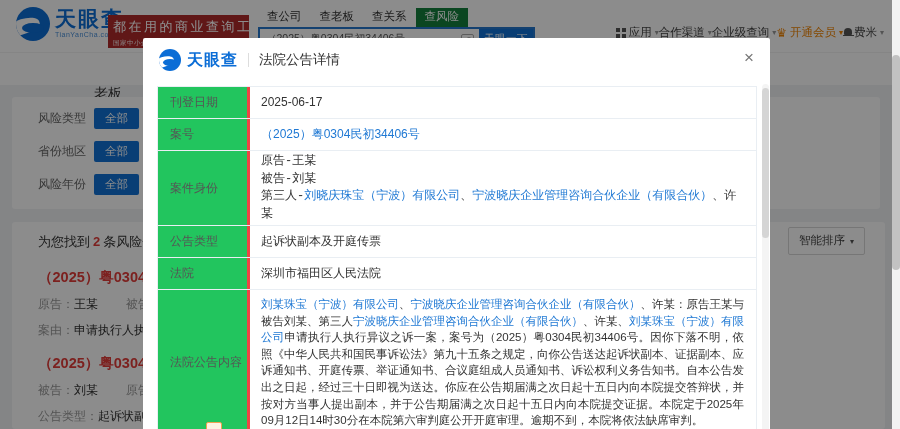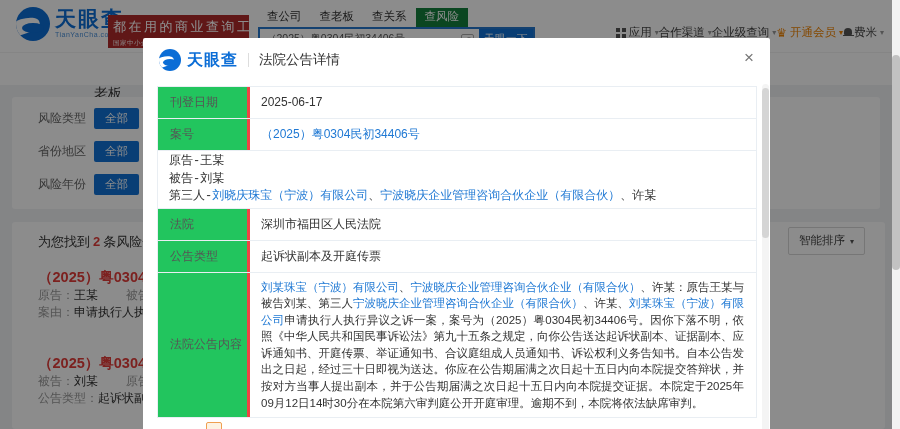--- a/index.html
+++ b/index.html
@@ -56,21 +56,21 @@
   .f-value { font-size:13px; color:#333; cursor:pointer; }
 
   .results-card { position:absolute; left:12px; top:222px; width:873px; height:207px; background:#fff; border-radius:3px; }
   .found { position:absolute; left:26px; top:11px; font-size:13px; color:#333; }
   .found .cnt { color:#e23c39; font-weight:bold; margin:0 3px; }
   .sort-btn { position:absolute; right:20px; top:5px; border:1px solid #d8d8d8; background:#fff; font-size:11.5px; color:#444; padding:5px 10px 6px; border-radius:2px; cursor:pointer; }
   .sort-btn .caret { color:#555; margin-left:5px; }
   .r-item { position:absolute; left:26px; }
   .r-item1 { top:46px; } .r-item2 { top:132px; }
   .r-title { font-size:14.5px; font-weight:bold; color:#e23c39; cursor:pointer; white-space:nowrap; }
-  .r-meta { font-size:12px; color:#333; display:flex; gap:28px; white-space:nowrap; }
+  .r-meta { margin-top:9px; font-size:12px; color:#333; display:flex; gap:28px; white-space:nowrap; }
   .ml { color:#999; }
 
   
   .overlay { position:absolute; inset:0; background:rgba(0,0,0,.45); z-index:20; }
 
   .modal { position:absolute; left:143px; top:38px; width:627px; height:500px; background:#fff; z-index:30; border-radius:2px; }
   .m-header { height:44px; display:flex; align-items:center; padding:0 16px; }
   .m-logo-circle { width:22px; height:22px; border-radius:50%; background:#0b6dd6; position:relative; overflow:hidden; flex:0 0 22px; }
   .m-logo-circle::after { content:""; position:absolute; width:22px; height:10px; background:#fff; border-radius:50% 50% 40% 40%; left:-7px; top:8px; transform:rotate(-18deg); }
   .m-logo-circle::before { content:""; position:absolute; width:14px; height:7px; background:#0b6dd6; border-radius:50%; left:4px; top:10px; z-index:2; }
@@ -228,35 +228,36 @@
   <div class="m-table">
     <div class="t-row">
       <div class="t-label">刊登日期</div>
       <div class="t-value">2025-06-17</div>
     </div>
     <div class="t-row">
       <div class="t-label">案号</div>
       <div class="t-value"><span class="t-link">（2025）粤0304民初34406号</span></div>
     </div>
     <div class="t-row">
+      <div class="t-label">案件身份</div>
       <div class="t-value multi">
         <div>原告-王某</div>
         <div>被告-刘某</div>
         <div>
           <span>第三人-</span><span class="t-link">刘晓庆珠宝（宁波）有限公司</span><span>、</span><span class="t-link">宁波晓庆企业管理咨询合伙企业（有限合伙）</span><span>、许某</span>
         </div>
       </div>
     </div>
     <div class="t-row">
+      <div class="t-label">公告类型</div>
+      <div class="t-value">起诉状副本及开庭传票</div>
+    </div>
+    <div class="t-row">
       <div class="t-label">法院</div>
       <div class="t-value">深圳市福田区人民法院</div>
-    </div>
-    <div class="t-row">
-      <div class="t-label">公告类型</div>
-      <div class="t-value">起诉状副本及开庭传票</div>
     </div>
     <div class="t-row">
       <div class="t-label">法院公告内容</div>
       <div class="t-value content">
         <span class="t-link">刘某珠宝（宁波）有限公司</span><span>、</span><span class="t-link">宁波晓庆企业管理咨询合伙企业（有限合伙）</span><span>、许某：原告王某与被告刘某、第三人</span><span class="t-link">宁波晓庆企业管理咨询合伙企业（有限合伙）</span><span>、许某、</span><span class="t-link">刘某珠宝（宁波）有限公司</span><span>申请执行人执行异议之诉一案，案号为（2025）粤0304民初34406号。因你下落不明，依照《中华人民共和国民事诉讼法》第九十五条之规定，向你公告送达起诉状副本、证据副本、应诉通知书、开庭传票、举证通知书、合议庭组成人员通知书、诉讼权利义务告知书。自本公告发出之日起，经过三十日即视为送达。你应在公告期届满之次日起十五日内向本院提交答辩状，并按对方当事人提出副本，并于公告期届满之次日起十五日内向本院提交证据。本院定于2025年09月12日14时30分在本院第六审判庭公开开庭审理。逾期不到，本院将依法缺席审判。</span>
       </div>
     </div>
   </div>
 
   <span class="m-badge"></span>

